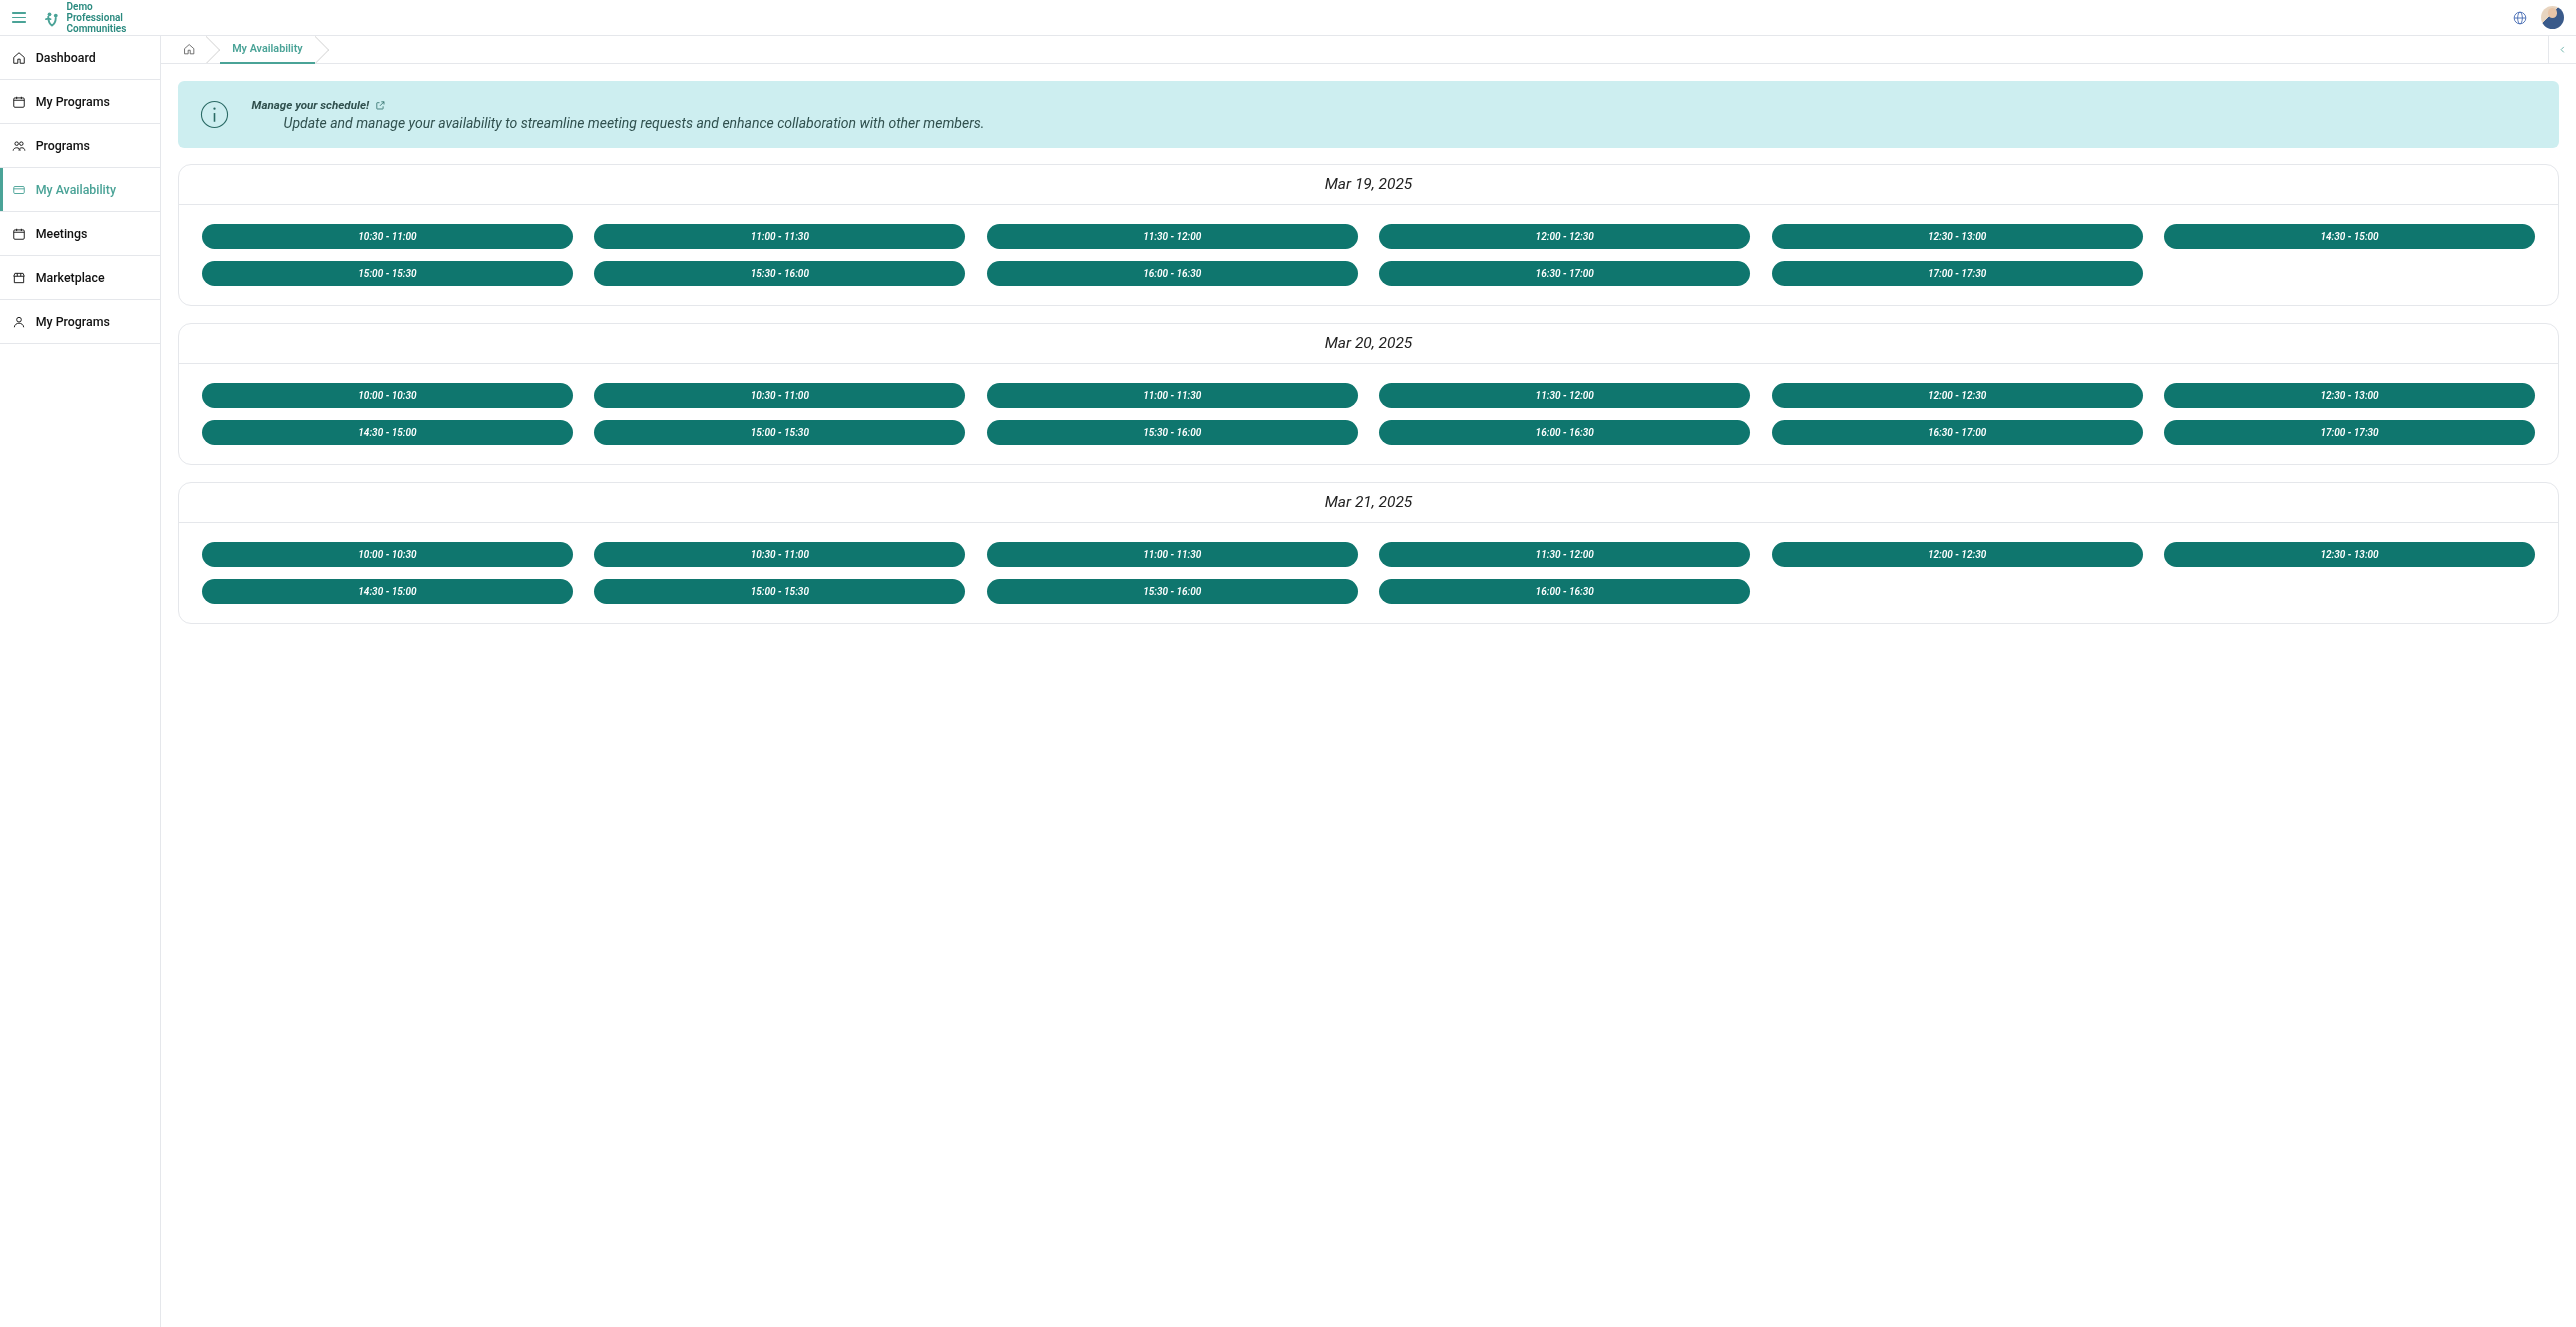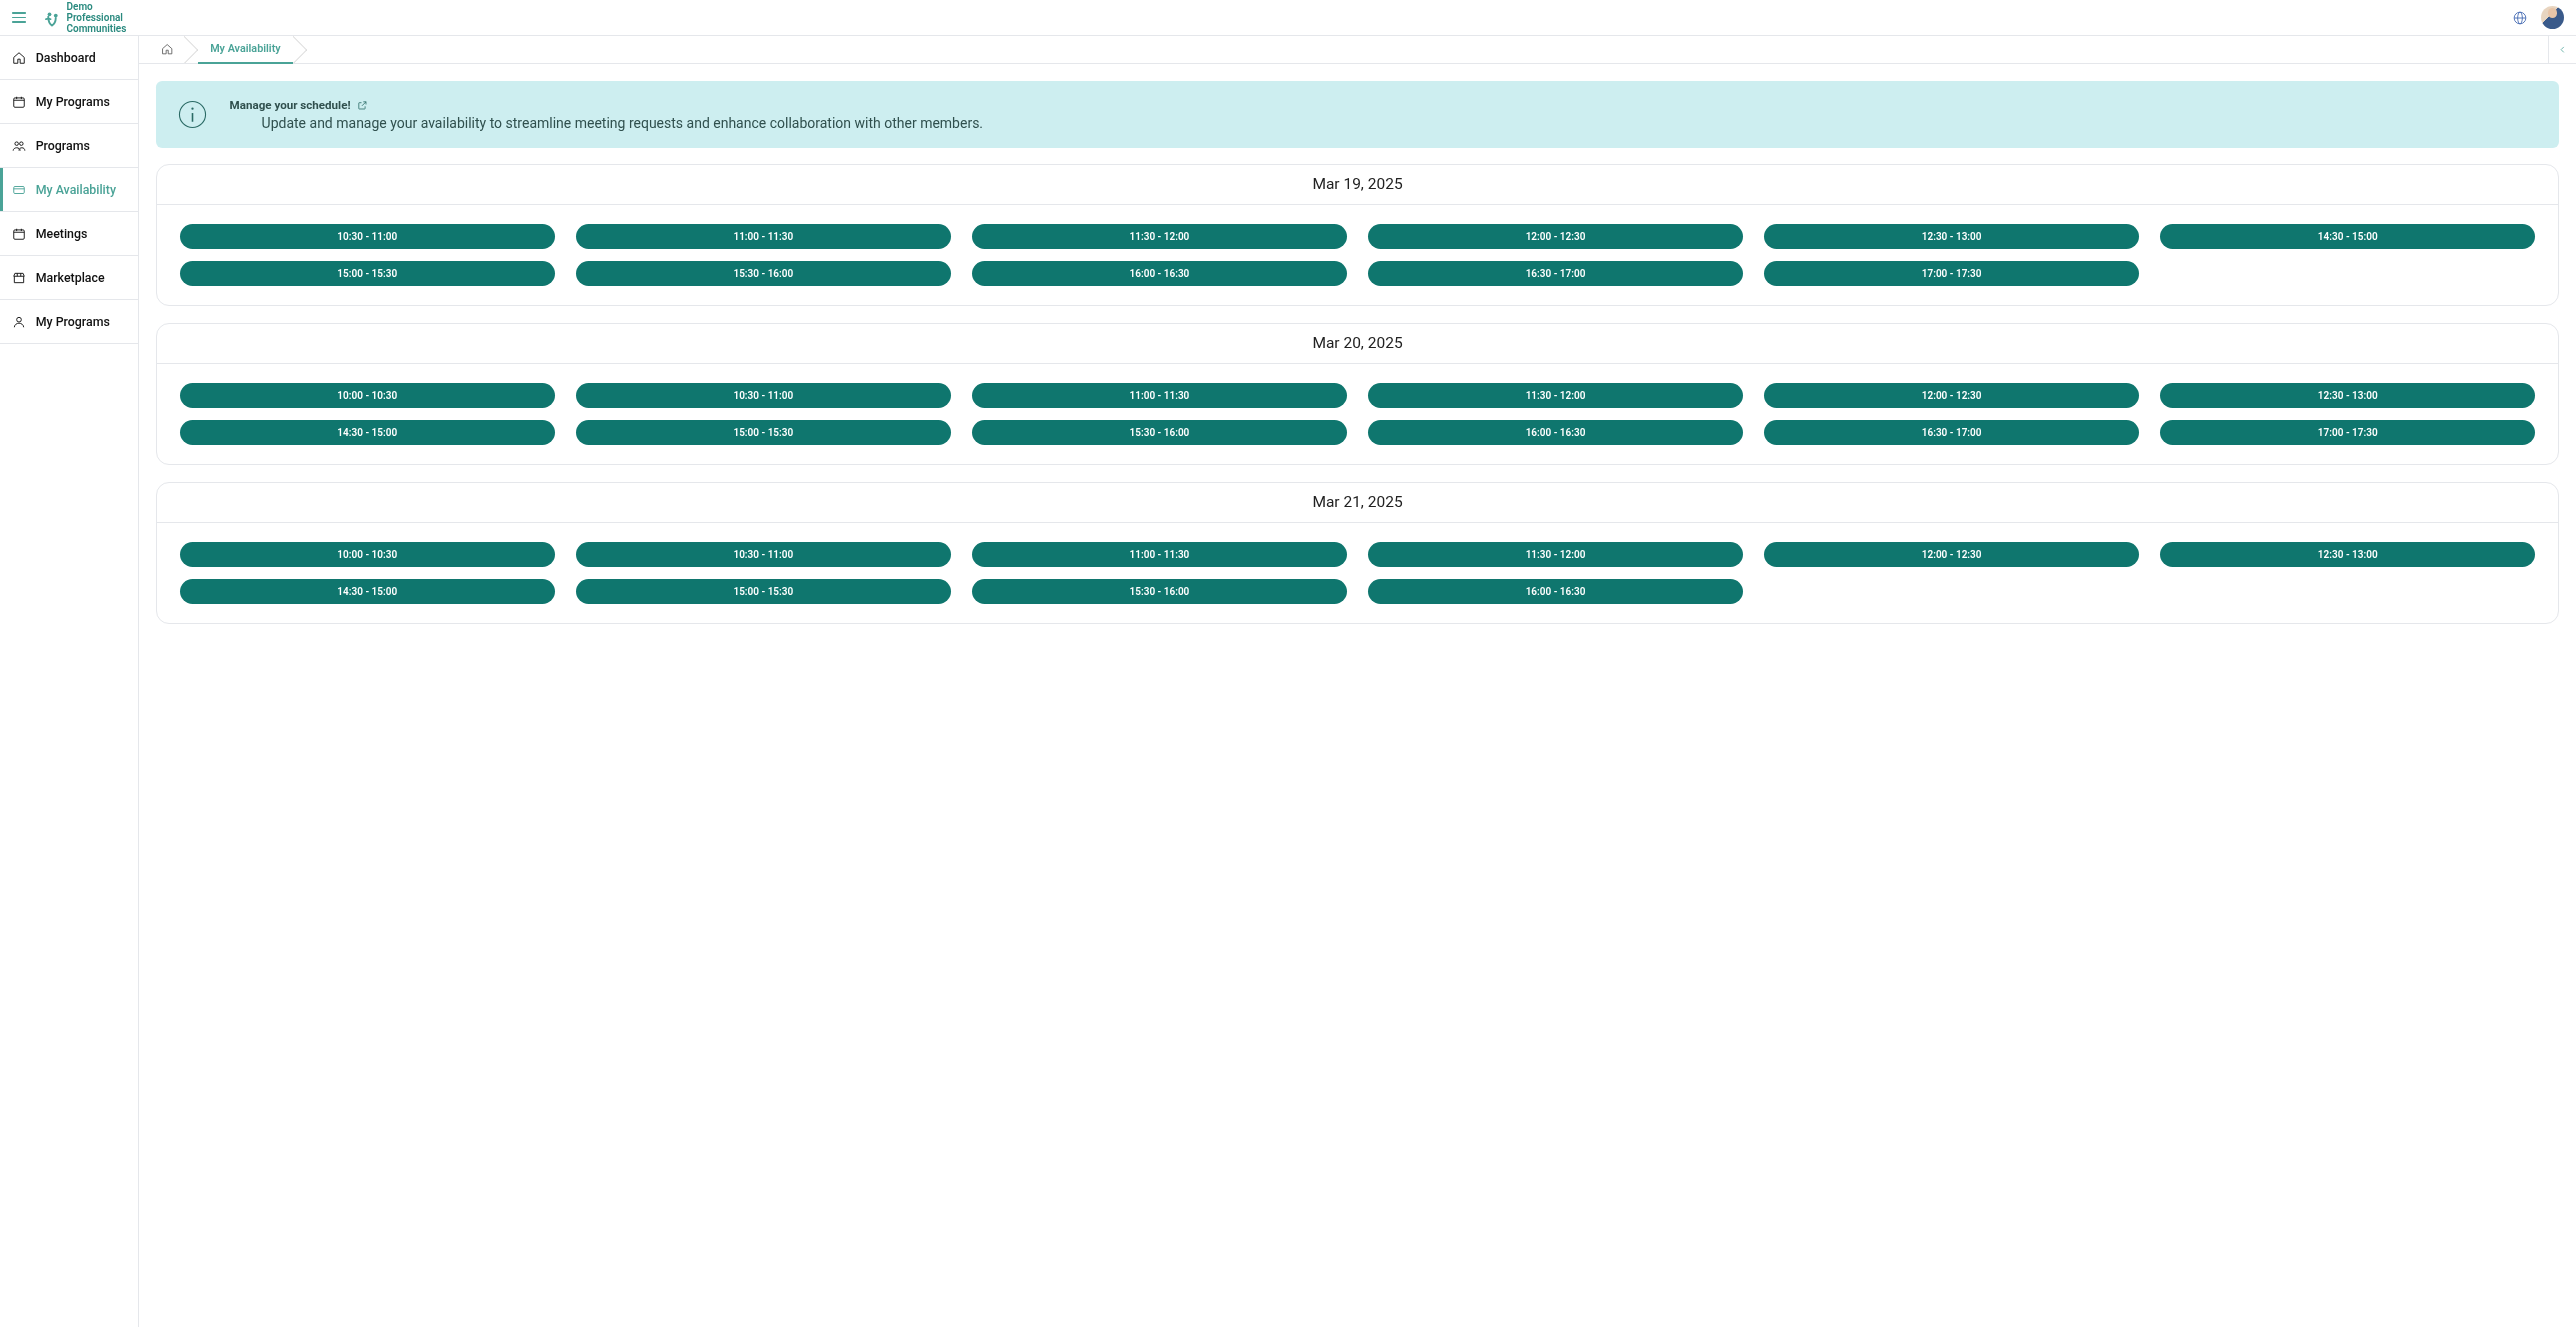--- a/index.html
+++ b/index.html
@@ -74,21 +74,21 @@
     top: 2.3px; left: 7px;
     width: 9.3px; height: 9.3px;
     background: #e8c5a8;
     border-radius: 50%;
   }
   .layout {
     display: flex;
     height: calc(100vh - 36px);
   }
   .sidebar {
-    width: 139px;
+    width: 161px;
     border-right: 0.8px solid #e5e7eb;
     flex-shrink: 0;
     background: #fff;
   }
   .sidebar-item {
     display: flex;
     align-items: center;
     gap: 9.3px;
     padding: 14px 12.4px;
     border-bottom: 0.8px solid #e5e7eb;
@@ -163,20 +163,21 @@
     width: 28px;
     border-left: 0.8px solid #e5e7eb;
     display: flex;
     align-items: center;
     justify-content: center;
     cursor: pointer;
   }
   .collapse-right svg { width: 9.3px; height: 9.3px; stroke: #4aa397; fill: none; stroke-width: 2; }
   .content {
     padding: 17px;
+    font-style: italic;
   }
   .info-banner {
     background: #cdeef0;
     border-radius: 6.2px;
     padding: 17px 21.6px;
     display: flex;
     align-items: center;
     gap: 23px;
     margin-bottom: 15.5px;
   }

